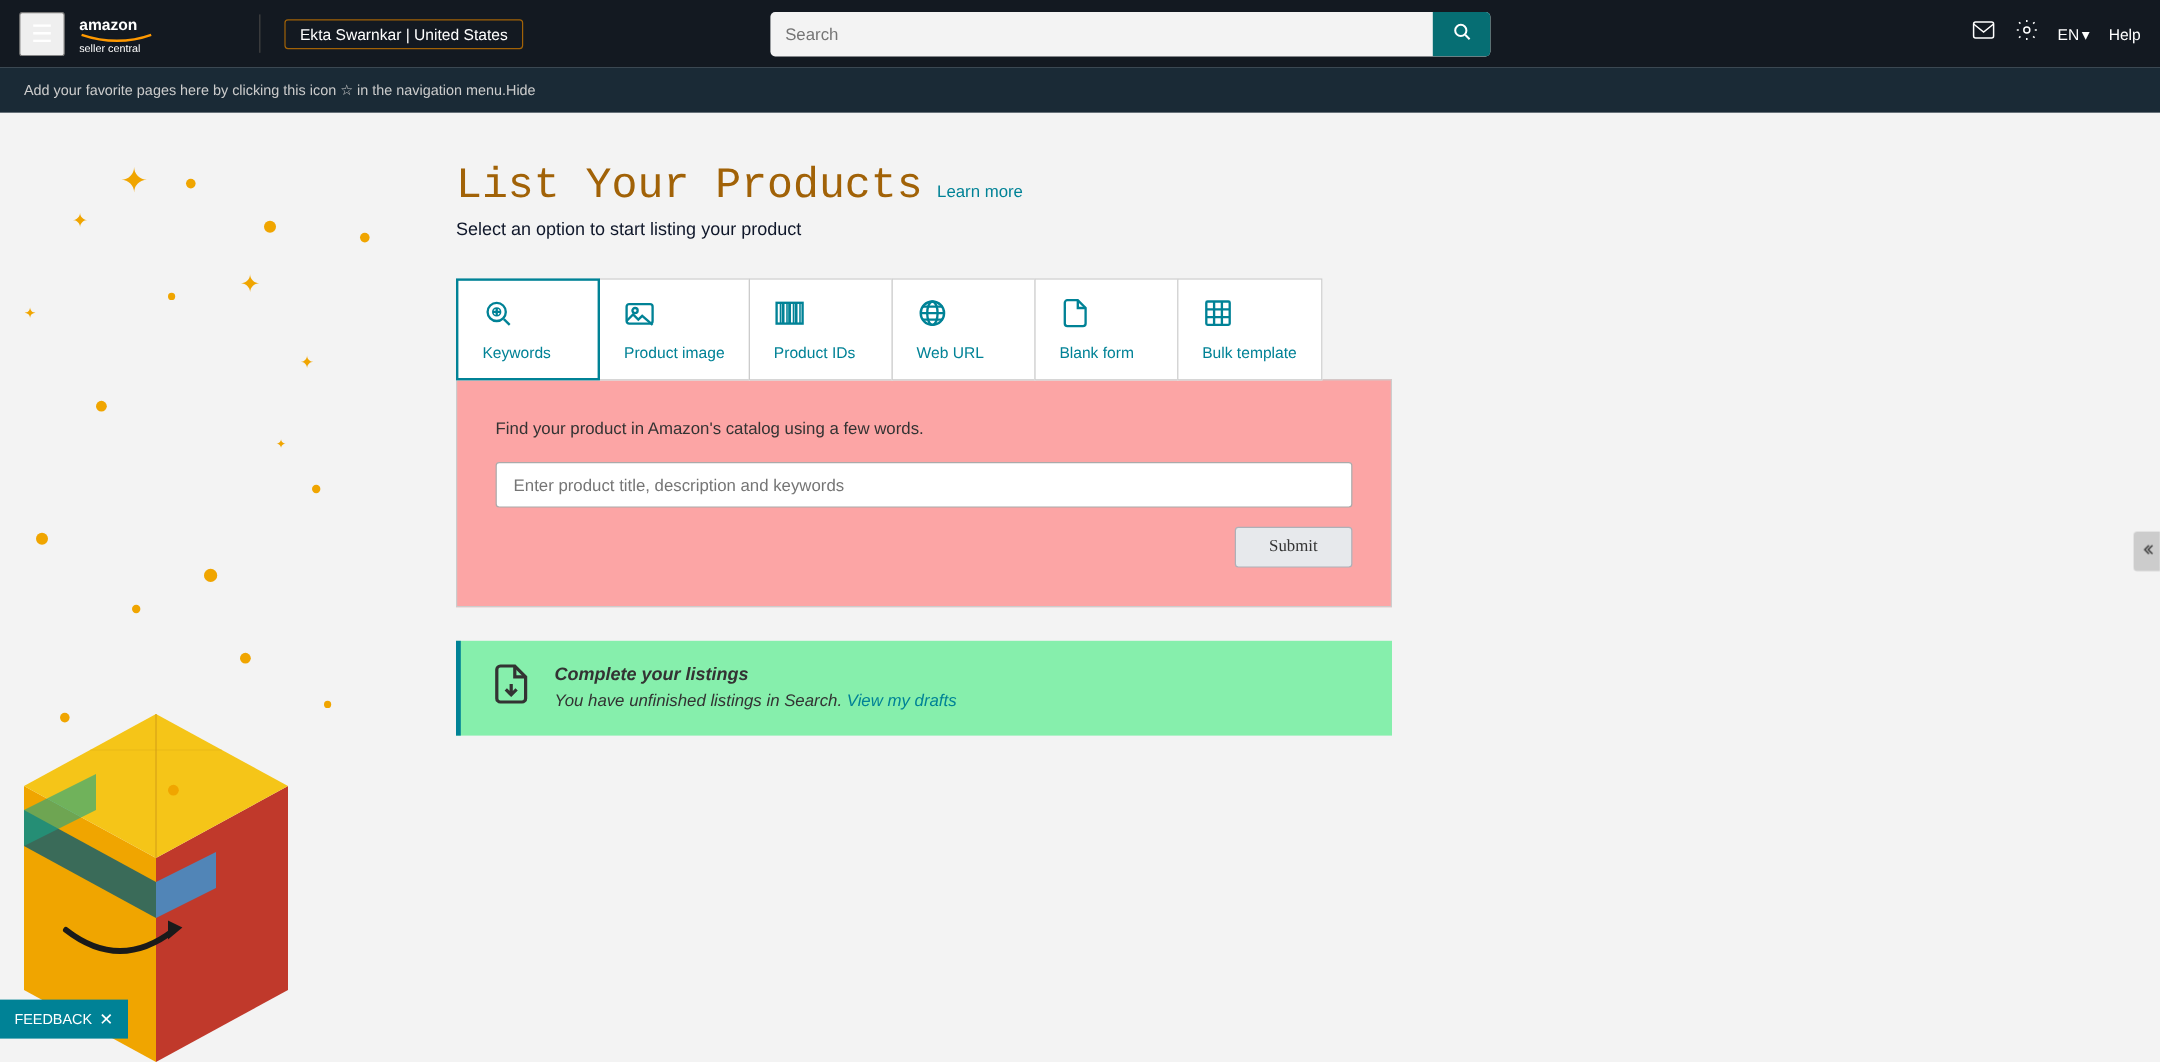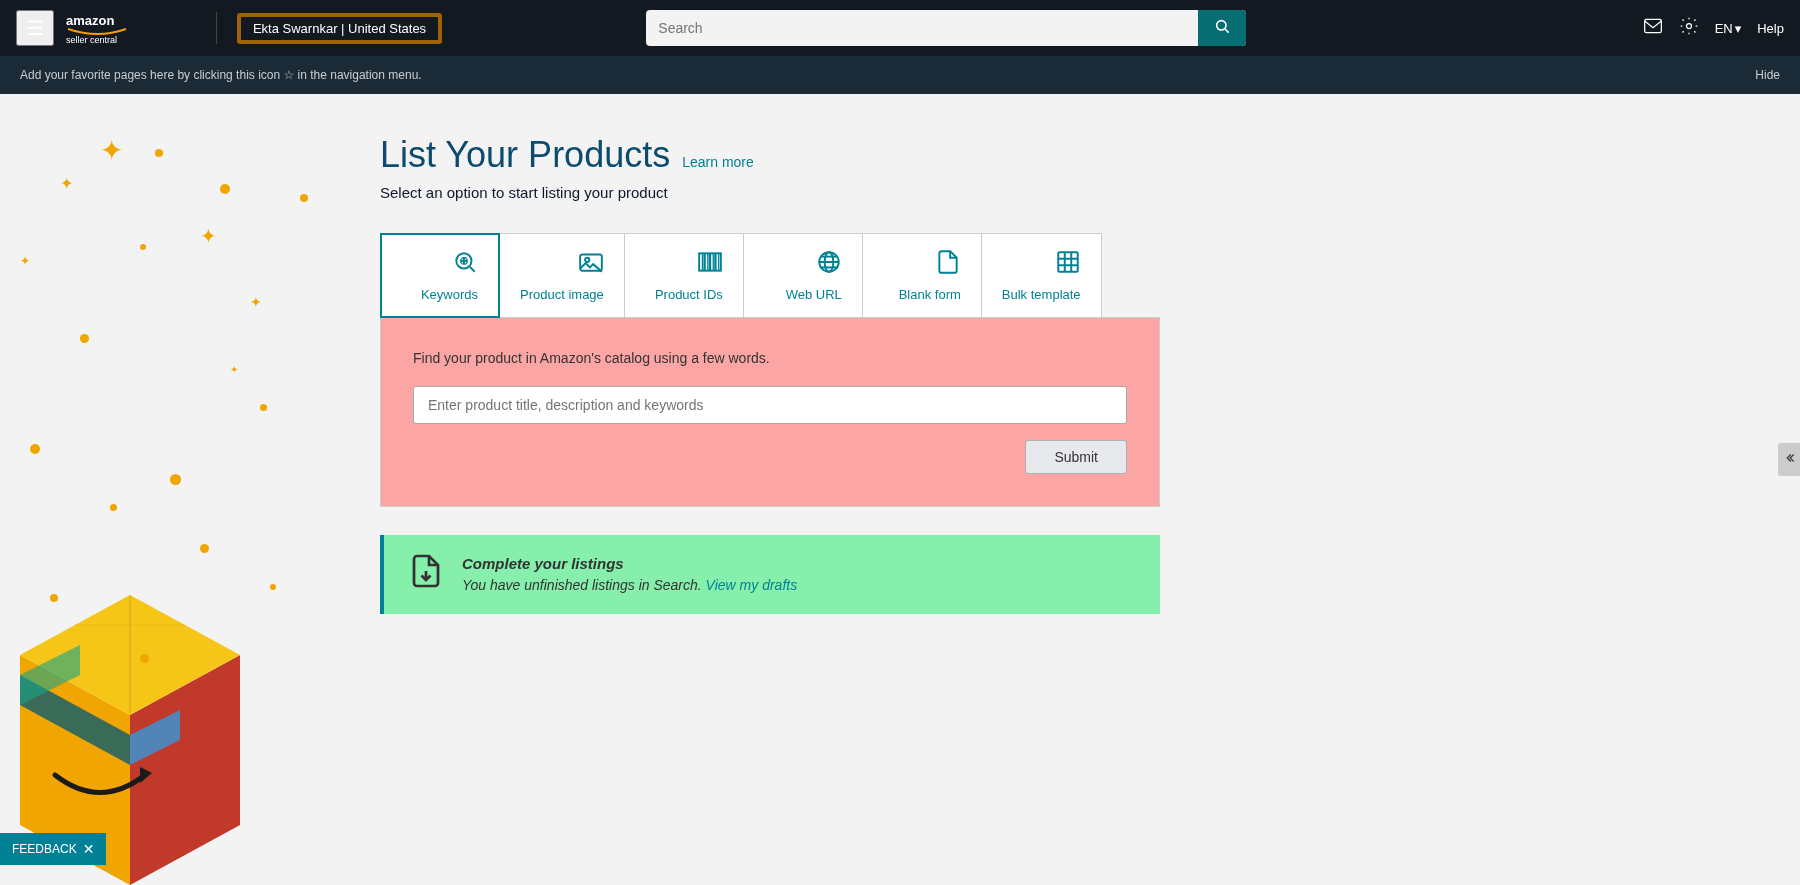--- a/index.html
+++ b/index.html
@@ -26,21 +26,21 @@
       gap: 0;
     }
     .nav-divider-v {
       width: 1px;
       height: 32px;
       background: #444;
       margin: 0 8px;
     }
     .nav-account {
       background: transparent;
-      border: 4px solid #a16207;
+      border: 1px solid #a16207;
       border-radius: 3px;
       color: white;
       padding: 4px 12px;
       font-size: 13px;
       cursor: pointer;
       white-space: nowrap;
     }
     .nav-search-wrap {
       flex: 1;
       max-width: 600px;
@@ -99,21 +99,20 @@
       border: none;
     }
 
     
     .fav-bar {
       background: #1a2a36;
       height: 38px;
       display: flex;
       align-items: center;
       padding: 12px 20px;
-      justify-content: space-between;
     }
     .fav-bar-text {
       color: #ccc;
       font-size: 12px;
     }
     .fav-bar-hide {
       color: #ccc;
       font-size: 12px;
       cursor: pointer;
       background: none;
@@ -148,21 +147,22 @@
 
     .page-title-row {
       display: flex;
       align-items: baseline;
       gap: 12px;
       margin-bottom: 8px;
     }
     .page-title {
       font-size: 36px;
       font-weight: 300;
-      color: #0c4a6e;
+      color: #a16207;
+      font-family: Liberation Mono, monospace;
     }
     .learn-more-link {
       color: #008296;
       font-size: 14px;
       text-decoration: none;
       cursor: pointer;
     }
     .page-subtitle {
       font-size: 15px;
       color: #0f172a;
@@ -172,21 +172,21 @@
     
     .tabs-row {
       display: flex;
       gap: 0;
       margin-bottom: 0;
       border-bottom: none;
     }
     .tab-item {
       display: flex;
       flex-direction: column;
-      align-items: flex-end;
+      align-items: flex-start;
       justify-content: center;
       padding: 14px 20px;
       border: 1px solid #ccc;
       margin-right: -1px;
       cursor: pointer;
       min-width: 120px;
       background: white;
       color: #008296;
       font-size: 13px;
       gap: 6px;
@@ -233,20 +233,21 @@
       justify-content: flex-end;
     }
     .submit-btn {
       background: #e7e9ec;
       border: 1px solid #adb1b8;
       border-radius: 3px;
       padding: 8px 28px;
       font-size: 14px;
       color: #333;
       cursor: pointer;
+      font-family: Liberation Serif, serif;
     }
 
     
     .complete-listings {
       margin-top: 28px;
       background: #86efac;
       border-left: 4px solid #008296;
       padding: 18px 24px;
       display: flex;
       align-items: center;

